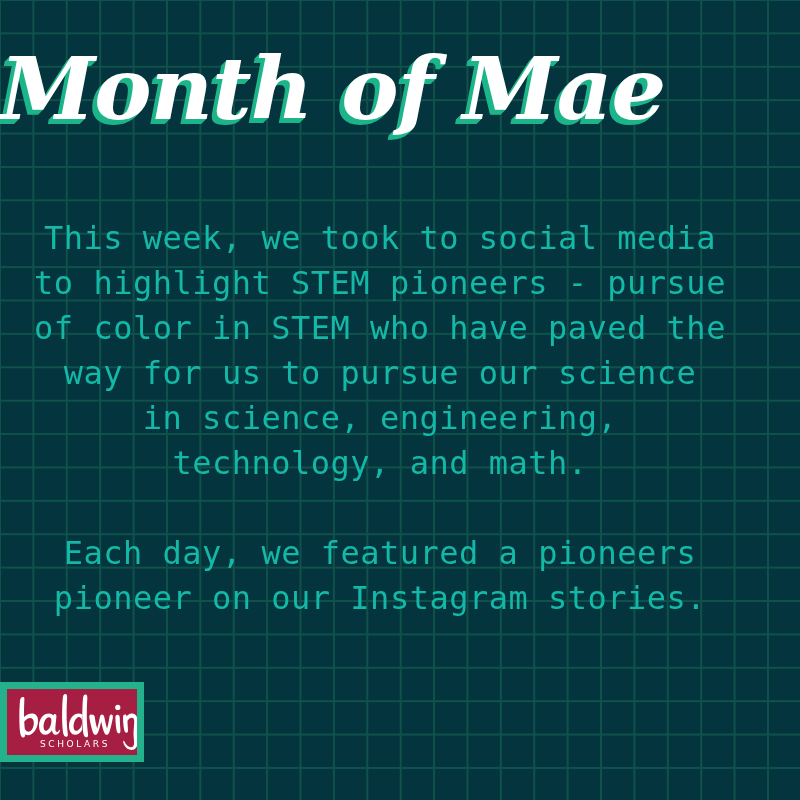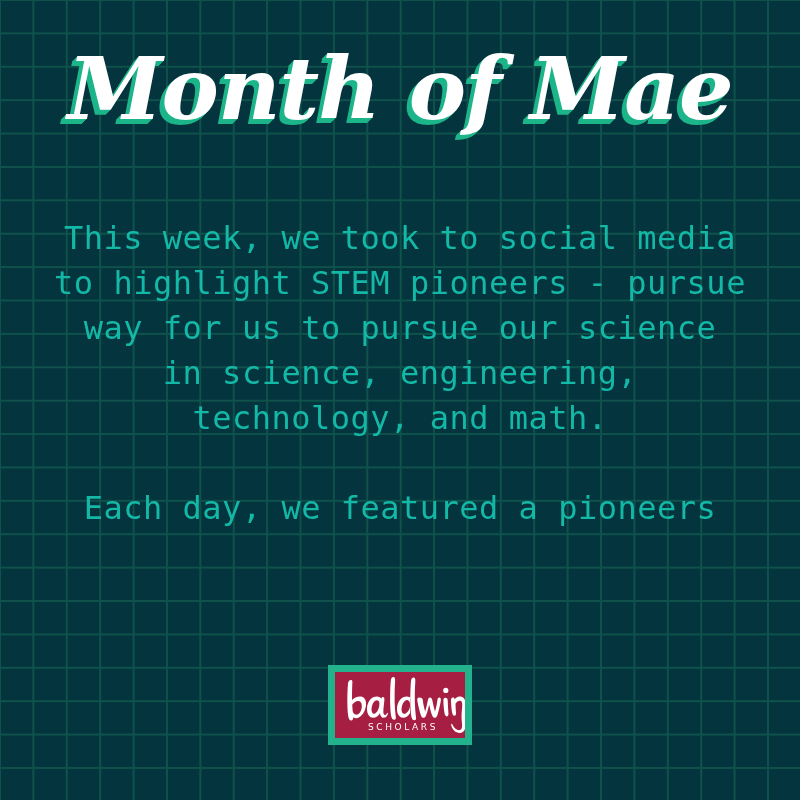--- a/index.html
+++ b/index.html
@@ -36,21 +36,21 @@
   }
 
   #content {
     position: relative;
     z-index: 2;
     width: 800px;
     height: 800px;
     box-sizing: border-box;
     display: flex;
     flex-direction: column;
-    align-items: center;
+    align-items: flex-start;
   }
 
   
   #title {
     margin-top: 46px;
     font-family: "DejaVu Serif", "Liberation Serif", serif;
     font-weight: bold;
     font-style: italic;
     font-size: 86px;
     line-height: 1;
@@ -83,21 +83,21 @@
     margin-top: 45px;
   }
   .line {
     display: block;
     white-space: pre;
   }
 
   
   #logo-wrap {
     margin-top: auto;
-    margin-bottom: 55px;
+    margin-bottom: 38px;
   }
   #logo {
     width: 144px;
     height: 80px;
     box-sizing: border-box;
     border: 7px solid #23b28c;
     background: #a61f42;
     position: relative;
   }
   #logo svg {
@@ -115,27 +115,29 @@
 
   <div id="content">
 
     <h1 id="title">Month of Mae</h1>
 
     <div id="body-copy">
 
       <p class="para">
         <span class="line">This week, we took to social media</span>
         <span class="line">to highlight STEM pioneers - pursue</span>
+        <span class="line">of color in STEM who have paved the</span>
         <span class="line">way for us to pursue our science</span>
         <span class="line">in science, engineering,</span>
         <span class="line">technology, and math.</span>
       </p>
 
       <p class="para">
         <span class="line">Each day, we featured a pioneers</span>
+        <span class="line">pioneer on our Instagram stories.</span>
       </p>
 
 
     </div>
 
     <div id="logo-wrap">
       <div id="logo">
         <svg viewBox="0 0 130 66" xmlns="http://www.w3.org/2000/svg">
           <g fill="#ffffff">
 

